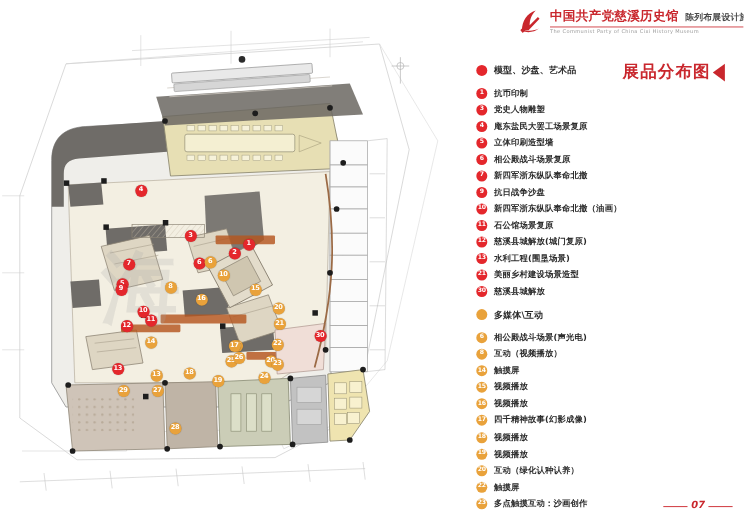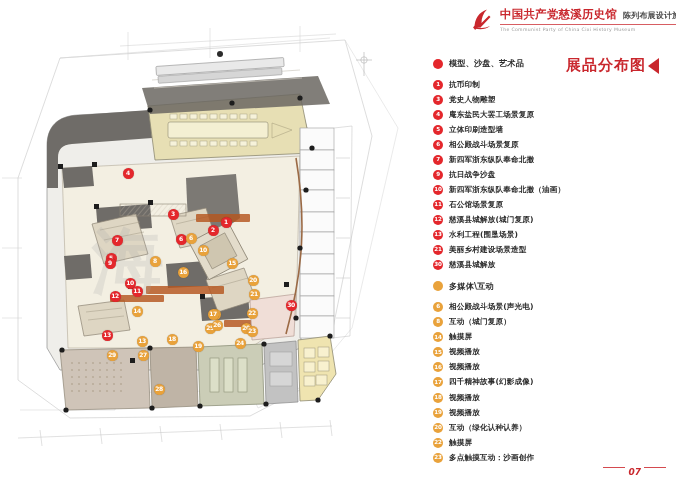--- a/index.html
+++ b/index.html
@@ -83,22 +83,22 @@
   .badge.red { background: #e4272c; }
   .badge.orange { background: #e9a23b; }
   .legend-label {
     margin-left: 6px; font-size: 7.6px; color: #2b2b2b;
     white-space: nowrap; letter-spacing: .15px; font-weight: bold;
   }
   .legend-row.header .legend-label { font-size: 8.2px; }
 
   
   #page-num-wrap {
-    position: absolute; right: 10px; bottom: 0;
-    display: flex; gap: 3px;
+    position: absolute; right: 10px; bottom: 12px;
+    display: flex; align-items: center; gap: 3px;
   }
   .pn-rule { width: 22px; height: 1px; background: #d44a4f; }
   #page-num { font-size: 9px; font-weight: bold; color: #c9272d; font-style: italic; }
 
   
   #plan {
     position: absolute; left: 0px; top: 18px;
     width: 432px; height: 452px;
     overflow: hidden;
   }
@@ -216,21 +216,21 @@
       <div class="legend-row header gap-top">
         <span class="badge orange"></span>
         <span class="legend-label">多媒体\互动</span>
       </div>
       <div class="legend-row gap-top">
         <span class="badge orange">6</span>
         <span class="legend-label">相公殿战斗场景(声光电)</span>
       </div>
       <div class="legend-row">
         <span class="badge orange">8</span>
-        <span class="legend-label">互动（城门复原）</span>
+        <span class="legend-label">互动（视频播放）</span>
       </div>
       <div class="legend-row">
         <span class="badge orange">14</span>
         <span class="legend-label">触摸屏</span>
       </div>
       <div class="legend-row">
         <span class="badge orange">15</span>
         <span class="legend-label">视频播放</span>
       </div>
       <div class="legend-row">

